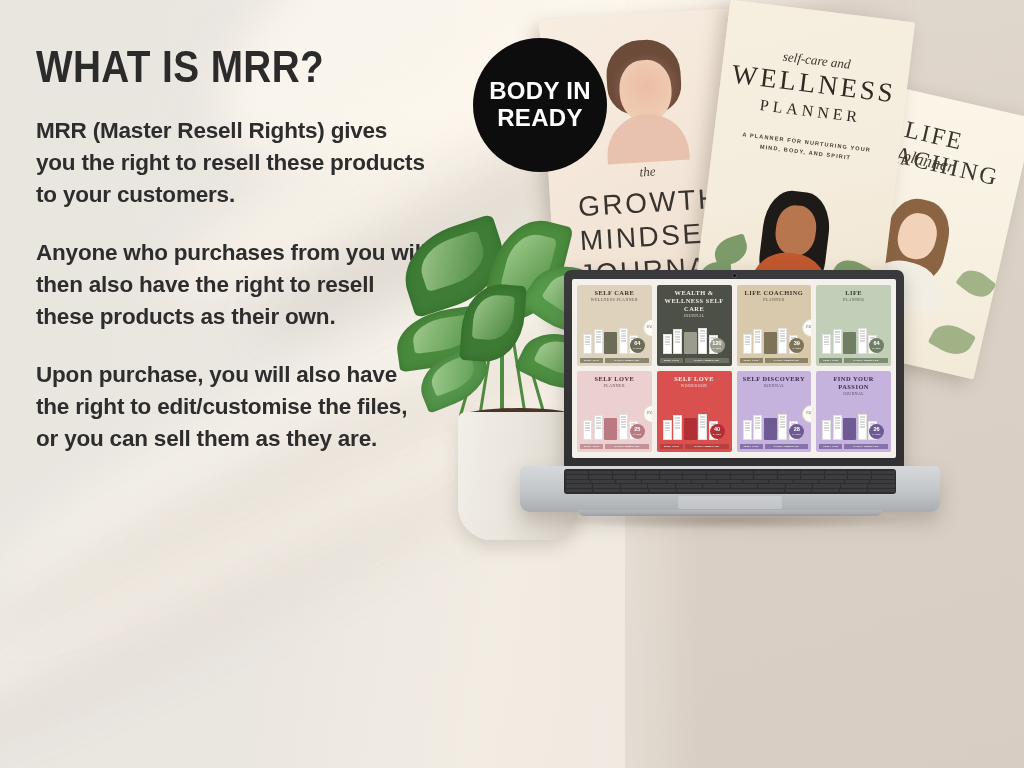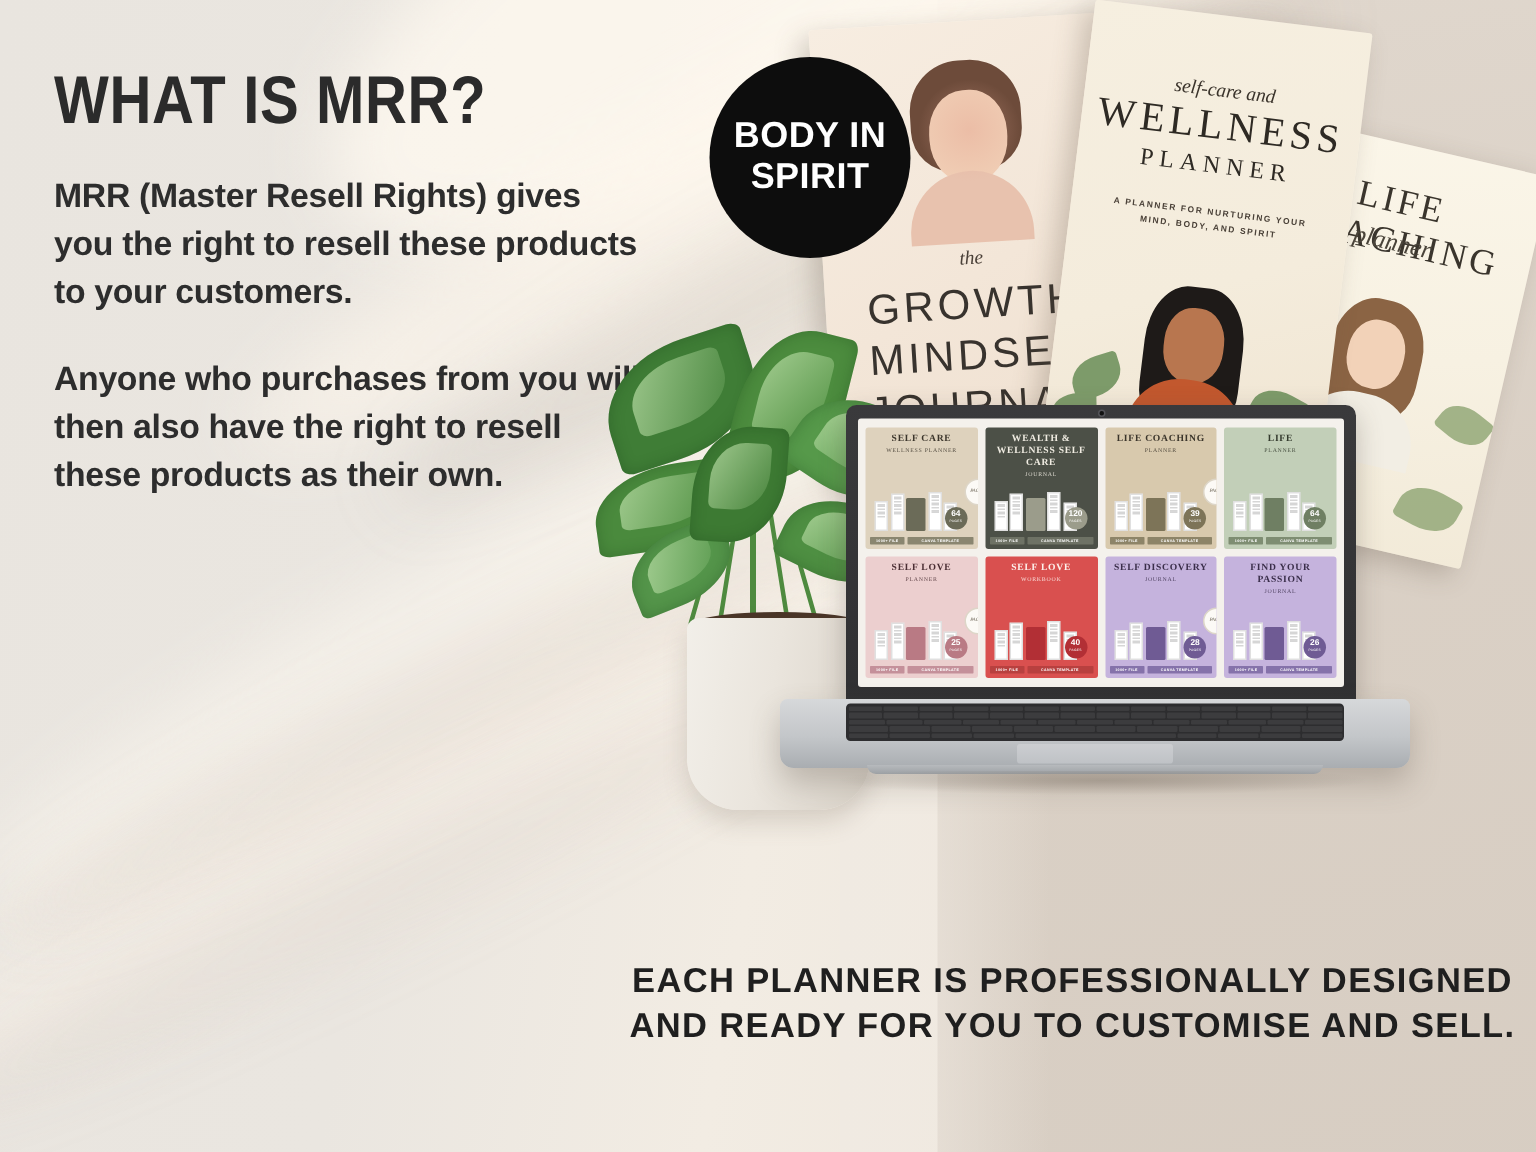--- a/index.html
+++ b/index.html
@@ -248,20 +248,21 @@
   <div class="streak s3"></div>
   <div class="streak s4"></div>
   <div class="streak sh1"></div>
   <div class="streak sh2"></div>
   <div class="streak sh3"></div>
 
   <div class="copy">
     <h1 class="headline">WHAT IS MRR?</h1>
     <p class="para">MRR (Master Resell Rights) gives you the right to resell these products to your customers.</p>
     <p class="para">Anyone who purchases from you will then also have the right to resell these products as their own.</p>
+    <p class="para">Upon purchase, you will also have the right to edit/customise the files, or you can sell them as they are.</p>
   </div>
 
   <div class="cover cover-growth">
     <div class="gm-face">
       <div class="gm-hair"></div>
       <div class="gm-skin"></div>
       <div class="gm-body"></div>
       <div class="gm-blush"></div>
     </div>
     <div class="gm-the">the</div>
@@ -292,21 +293,21 @@
     <div class="lc-fol" style="left:136px;top:220px;width:40px;height:28px;transform:rotate(16deg);"></div>
     <div class="lc-girl">
       <div class="lc-hair"></div>
       <div class="lc-skin"></div>
       <div class="lc-body"></div>
     </div>
   </div>
 
   <div class="canva-badge">
     <span>BODY IN</span>
-    <span>SPIRIT</span>
+    <span>READY</span>
   </div>
 
   <div class="plant">
     <div class="stem" style="left:104px;top:120px;width:4px;height:84px;"></div>
     <div class="stem" style="left:88px;top:130px;width:3px;height:72px;transform:rotate(9deg);"></div>
     <div class="stem" style="left:122px;top:128px;width:3px;height:74px;transform:rotate(-9deg);"></div>
     <div class="stem" style="left:70px;top:150px;width:3px;height:54px;transform:rotate(16deg);"></div>
     <div class="stem" style="left:140px;top:150px;width:3px;height:54px;transform:rotate(-16deg);"></div>
     <div class="leaf" style="left:6px;top:14px;width:104px;height:76px;transform:rotate(-18deg);"></div>
     <div class="leaf" style="left:96px;top:4px;width:70px;height:104px;transform:rotate(14deg);background:#4c8c3e;"></div>
@@ -831,15 +832,14 @@
             <div class="key"></div>
             <div class="key"></div>
           </div>
         </div>
       <div class="tpad"></div>
     </div>
     <div class="foot"></div>
     <div class="lap-shadow"></div>
   </div>
 
-  <div class="tagline">EACH PLANNER IS PROFESSIONALLY DESIGNED AND READY FOR YOU TO CUSTOMISE AND SELL.</div>
 
 </div>
 
 </body></html>

